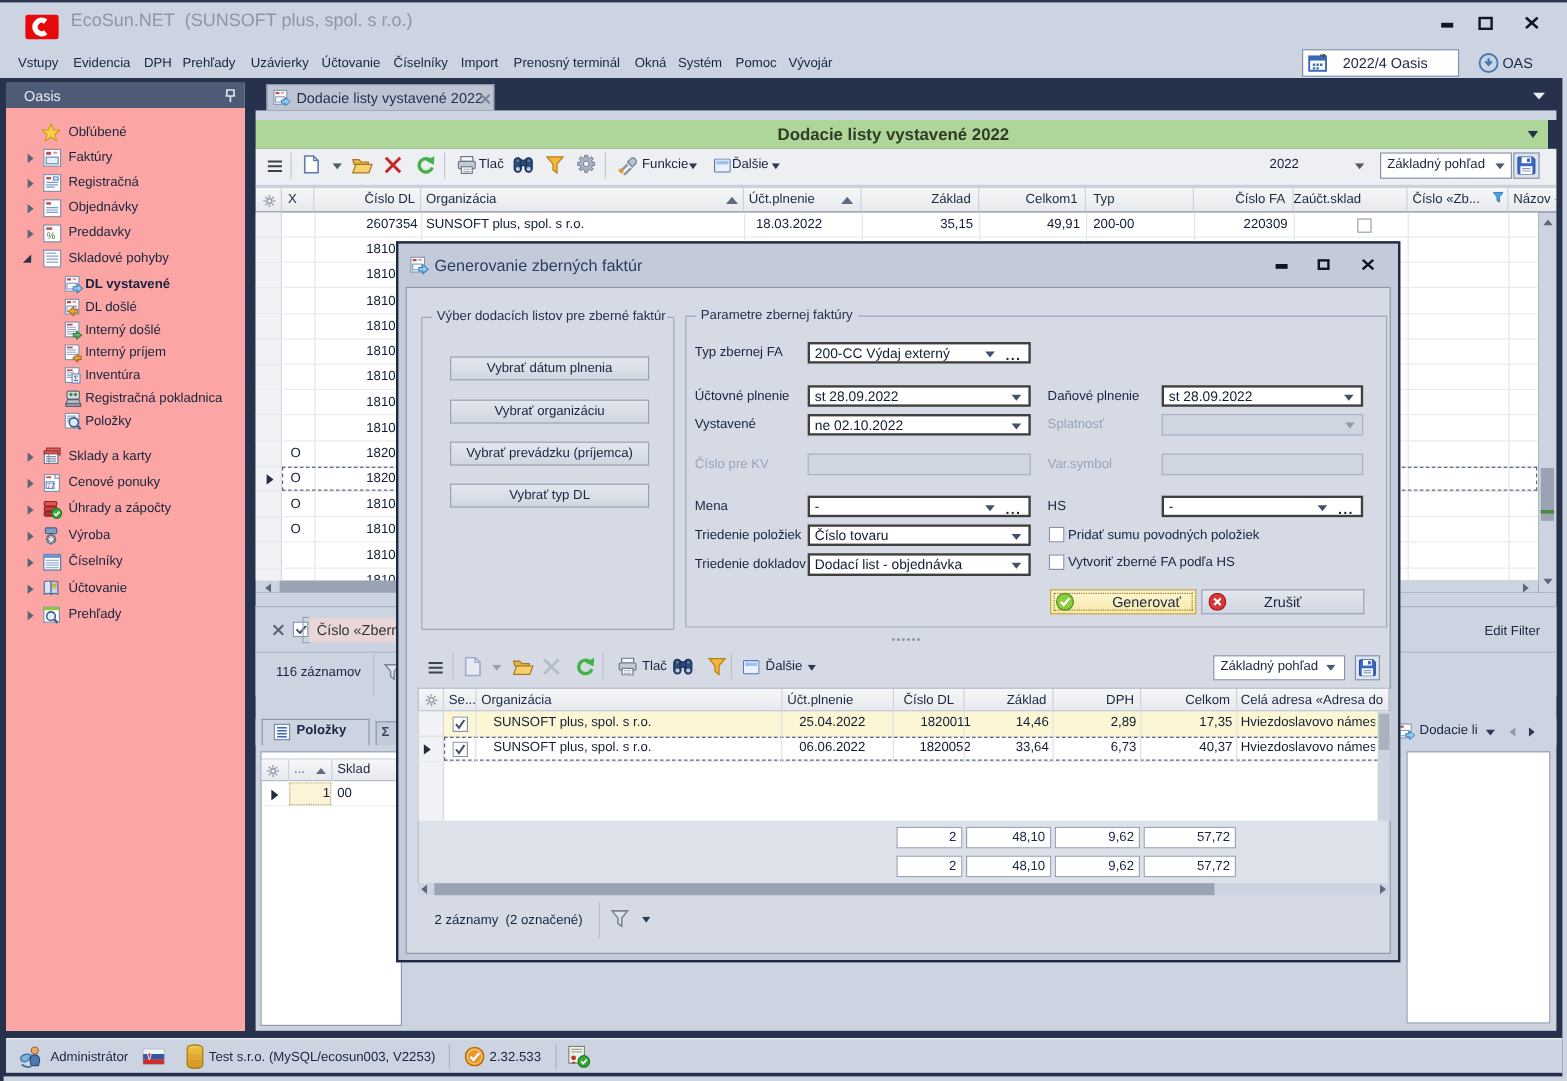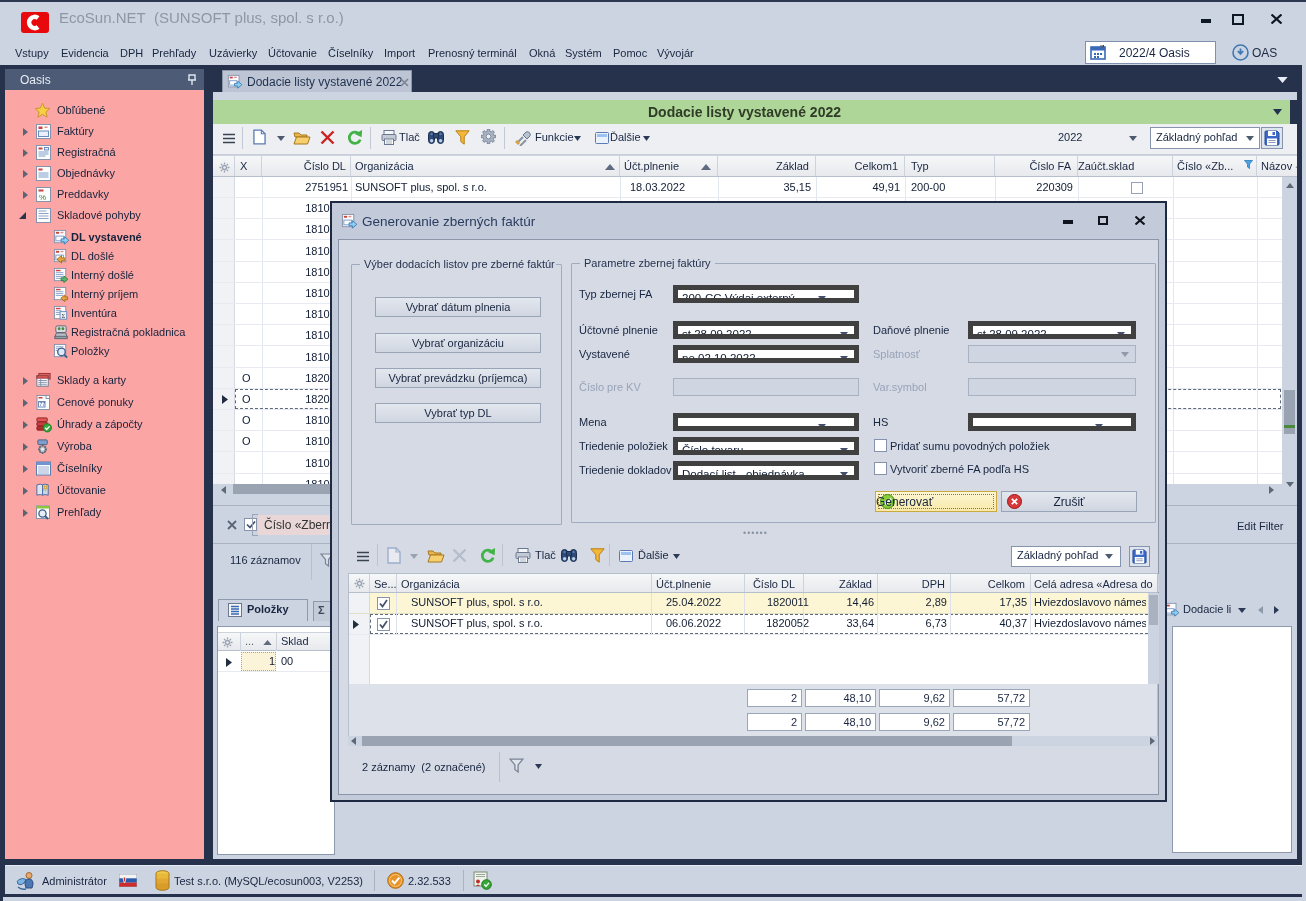--- a/index.html
+++ b/index.html
@@ -49,21 +49,21 @@
 #statusbar .sep{position:absolute;top:4px;width:1px;height:21px;background:#aab3c2}
 .stxt{position:absolute;top:9px;font-size:11px;color:#17253f;white-space:nowrap}
 
 #dialog{left:330px;top:201px;width:837px;height:601px;background:#c3cbda;border:2px solid #1d2a42;z-index:10}
 #dlginner{left:6px;top:36px;width:821px;height:556px;background:#d5dae5;border:1px solid #8b96ab}
 .gbox{position:absolute;border:1px solid #9fabbe;border-radius:1px}
 .gbox .cap{position:absolute;left:8px;top:-7px;background:#d5dae5;padding:0 4px;font-size:11px;color:#25324e;white-space:nowrap}
 .dbtn{position:absolute;background:linear-gradient(#e3e7ee,#d0d6e1);border:1px solid #99a4b6;font-size:11px;color:#17253f;text-align:center}
 .flabel{position:absolute;font-size:11px;color:#17253f;white-space:nowrap}
 .flabel.dis{color:#99a4b9}
-.finput{position:absolute;background:#fff;border:5px solid #404040;font-size:11.5px;color:#111d33;line-height:16px;padding-left:4px;white-space:nowrap;overflow:hidden}
+.finput{position:absolute;background:#fff;border:2px solid #404040;font-size:11.5px;color:#111d33;line-height:16px;padding-left:4px;white-space:nowrap;overflow:hidden}
 .finput.dis{background:#d0d6e1;border:1px solid #a9b2c3}
 .dar{position:absolute;width:0;height:0;border-left:4px solid transparent;border-right:4px solid transparent;border-top:5px solid #44506b}
 .dots3{position:absolute;font-weight:700;color:#17253f;letter-spacing:1px;font-size:12px}
 .cbx{position:absolute;width:13px;height:13px;background:#fff;border:1px solid #8593ad}
 
 #dgridhead{position:absolute;background:linear-gradient(#f6f7f8,#e7e9ed);border:1px solid #b6bfcc}
 #dgridbody{position:absolute;background:#fff;border-left:1px solid #b6bfcc;border-right:1px solid #b6bfcc}
 .dvline{position:absolute;top:0;width:1px;background:#dde2ea}
 .sumbox{position:absolute;height:18px;background:#fff;border:1px solid #9aa5b8}
 .sumbox span{position:absolute;right:4px;top:2px;font-size:11px}
@@ -450,21 +450,21 @@
         <div class="gvline" style="left:138px"></div>
         <div class="gvline" style="left:407px"></div>
         <div class="gvline" style="left:505px"></div>
         <div class="gvline" style="left:603px"></div>
         <div class="gvline" style="left:692px"></div>
         <div class="gvline" style="left:782px"></div>
         <div class="gvline" style="left:865px"></div>
         <div class="gvline" style="left:960px"></div>
         <div class="gvline" style="left:1044px"></div>
 <div class="grow" style="top:0">
-          <span class="cell" style="right:934px">2751951</span>
+          <span class="cell" style="right:934px">2607354</span>
           <span class="cell" style="left:142px">SUNSOFT plus, spol. s r.o.</span>
           <span class="cell" style="left:417px">18.03.2022</span>
           <span class="cell" style="right:471px">35,15</span>
           <span class="cell" style="right:382px">49,91</span>
           <span class="cell" style="left:698px">200-00</span>
           <span class="cell" style="right:209px">220309</span>
           <span style="position:absolute;left:918px;top:5px;width:12px;height:12px;background:#fff;border:1px solid #98a2b4"></span>
         </div>
 <div class="grow" style="top:21.2px">
           <span class="cell" style="right:934px">1810021</span>
@@ -704,21 +704,21 @@
 <div class="flabel" style="left:318px;top:176px">Pridať sumu povodných položiek</div>
 <div class="flabel" style="left:7px;top:200px">Triedenie dokladov</div>
 <div class="finput" style="left:101px;top:197px;width:186px;height:19px">Dodací list - objednávka<i class="dar" style="right:6px;top:6px"></i></div>
 <div class="cbx" style="left:302px;top:198px"></div>
 <div class="flabel" style="left:318px;top:199px">Vytvoriť zberné FA podľa HS</div>
 <div style="position:absolute;left:303px;top:227px;width:122px;height:21px;background:linear-gradient(#fdf6d2,#f7e9a9);border:1px solid #caa93f">
 <svg style="position:absolute;left:4px;top:2px" width="15" height="15" viewBox="0 0 15 15">
             <circle cx="7.5" cy="7.5" r="7" fill="#8ace3c" stroke="#4a8a18"></circle>
             <path d="M4 7.5 l2.4 2.6 L11.2 4.6" stroke="#fff" stroke-width="2" fill="none"></path>
           </svg>
-<span style="position:absolute;left:0;right:12px;top:3px;text-align:left;color:#17253f;font-size:12px">Generovať</span>
+<span style="position:absolute;left:0;right:12px;top:3px;text-align:right;color:#17253f;font-size:12px">Generovať</span>
           <span style="position:absolute;left:2px;top:2px;right:2px;bottom:2px;border:1px dotted #8a7a30"></span>
 </div>
 <div style="position:absolute;left:429px;top:227px;width:136px;height:21px;background:linear-gradient(#e3e7ee,#d0d6e1);border:1px solid #99a4b6">
 <svg style="position:absolute;left:5px;top:2px" width="15" height="15" viewBox="0 0 15 15">
             <circle cx="7.5" cy="7.5" r="7" fill="#d83838" stroke="#9c1818"></circle>
             <path d="M4.8 4.8 L10.2 10.2 M10.2 4.8 L4.8 10.2" stroke="#fff" stroke-width="1.8"></path>
           </svg>
 <span style="position:absolute;left:0;right:0;top:3px;text-align:center;color:#17253f;font-size:12px">Zrušiť</span>
 </div>
 </div>

